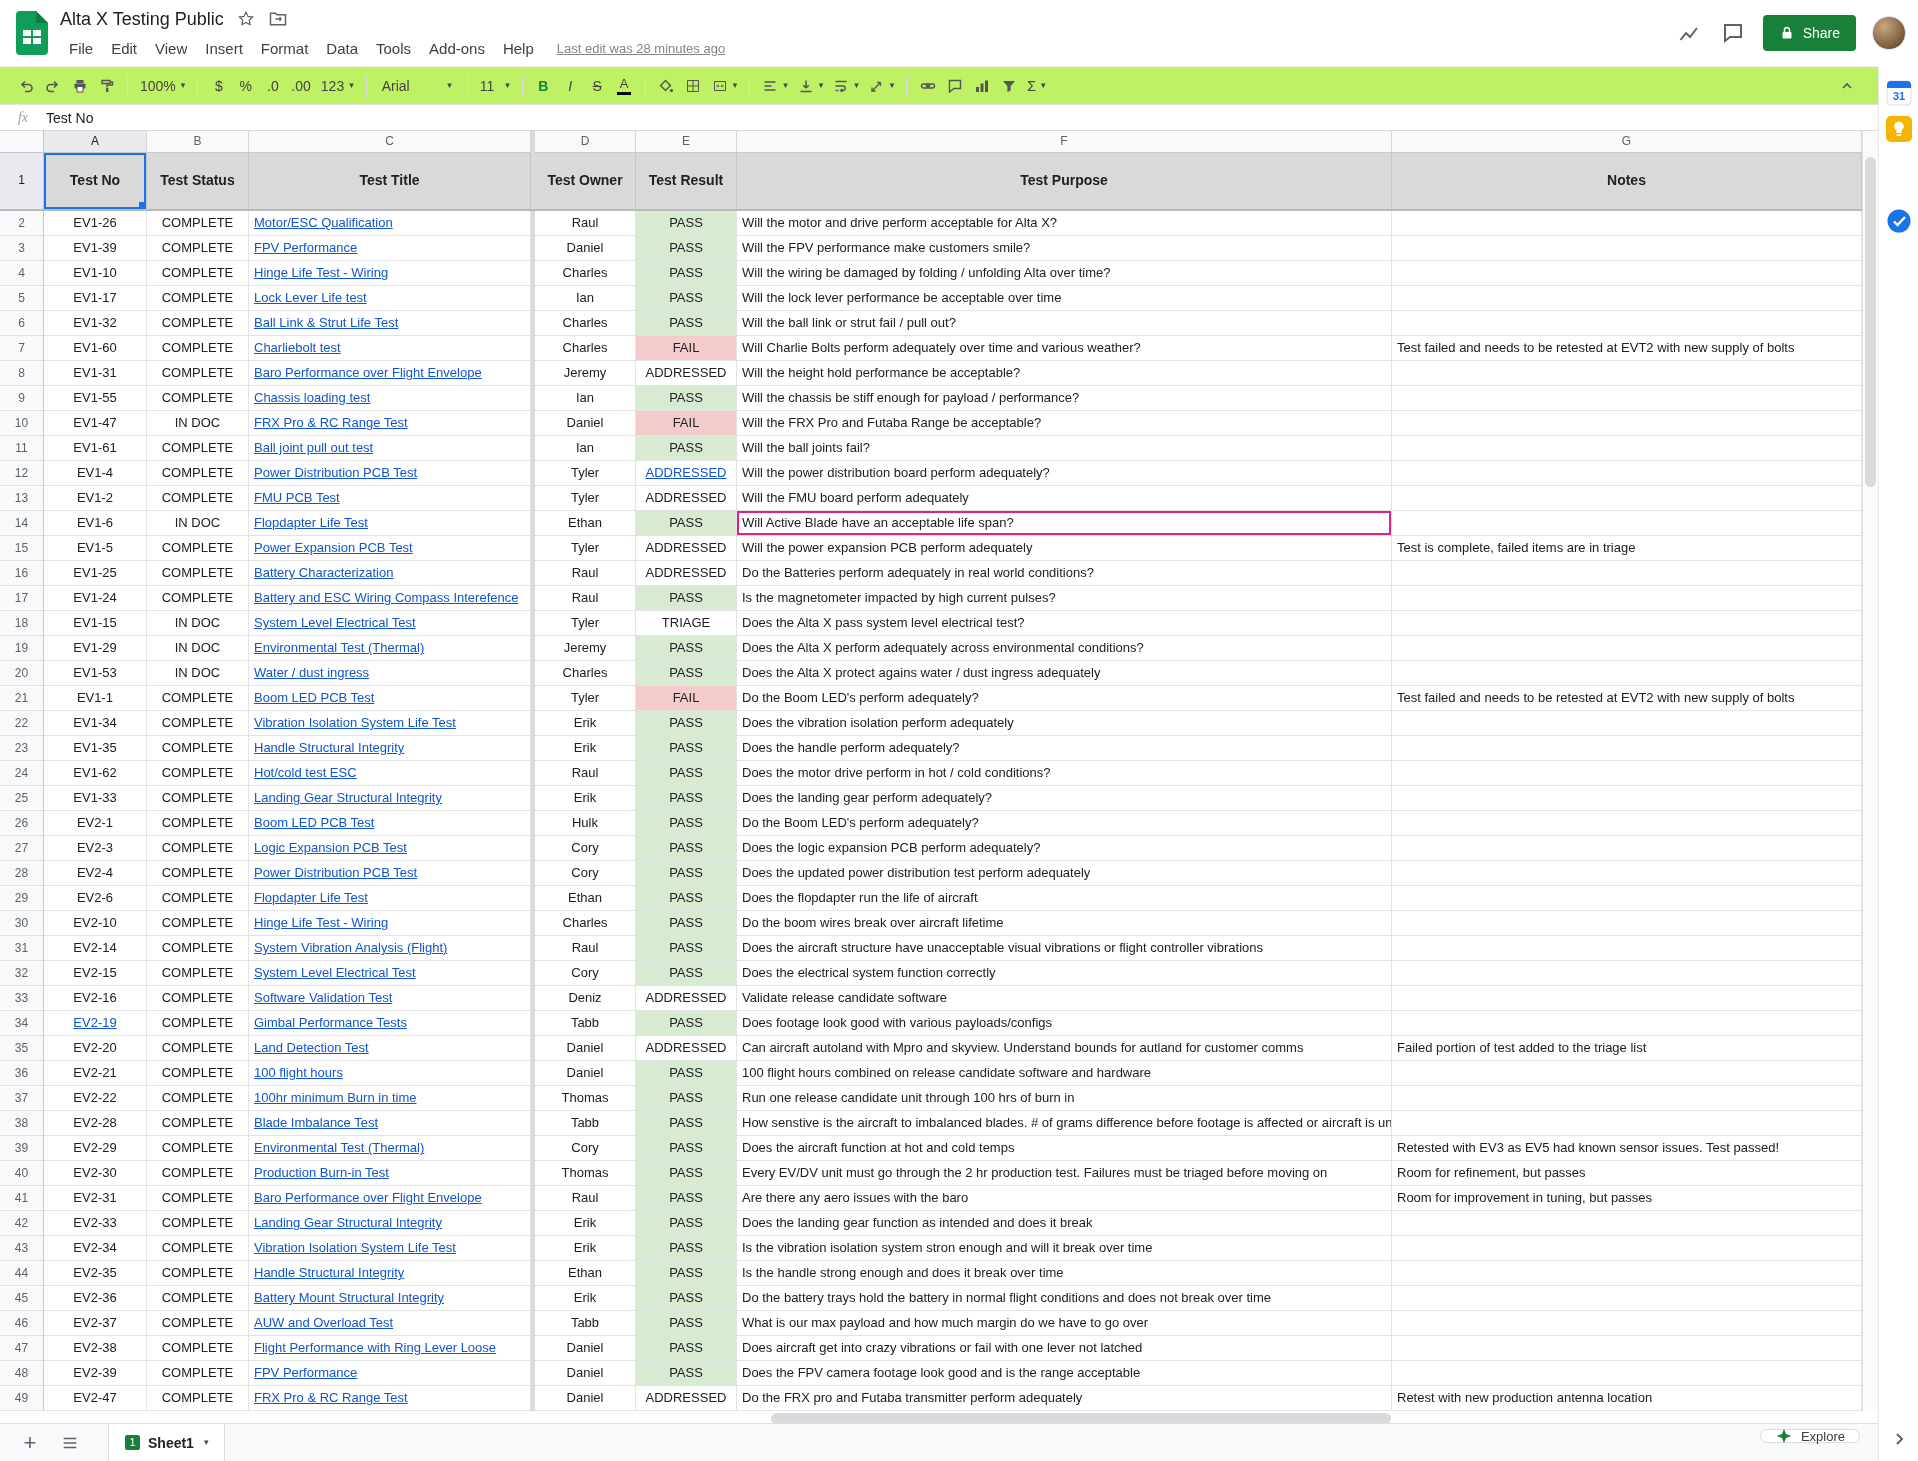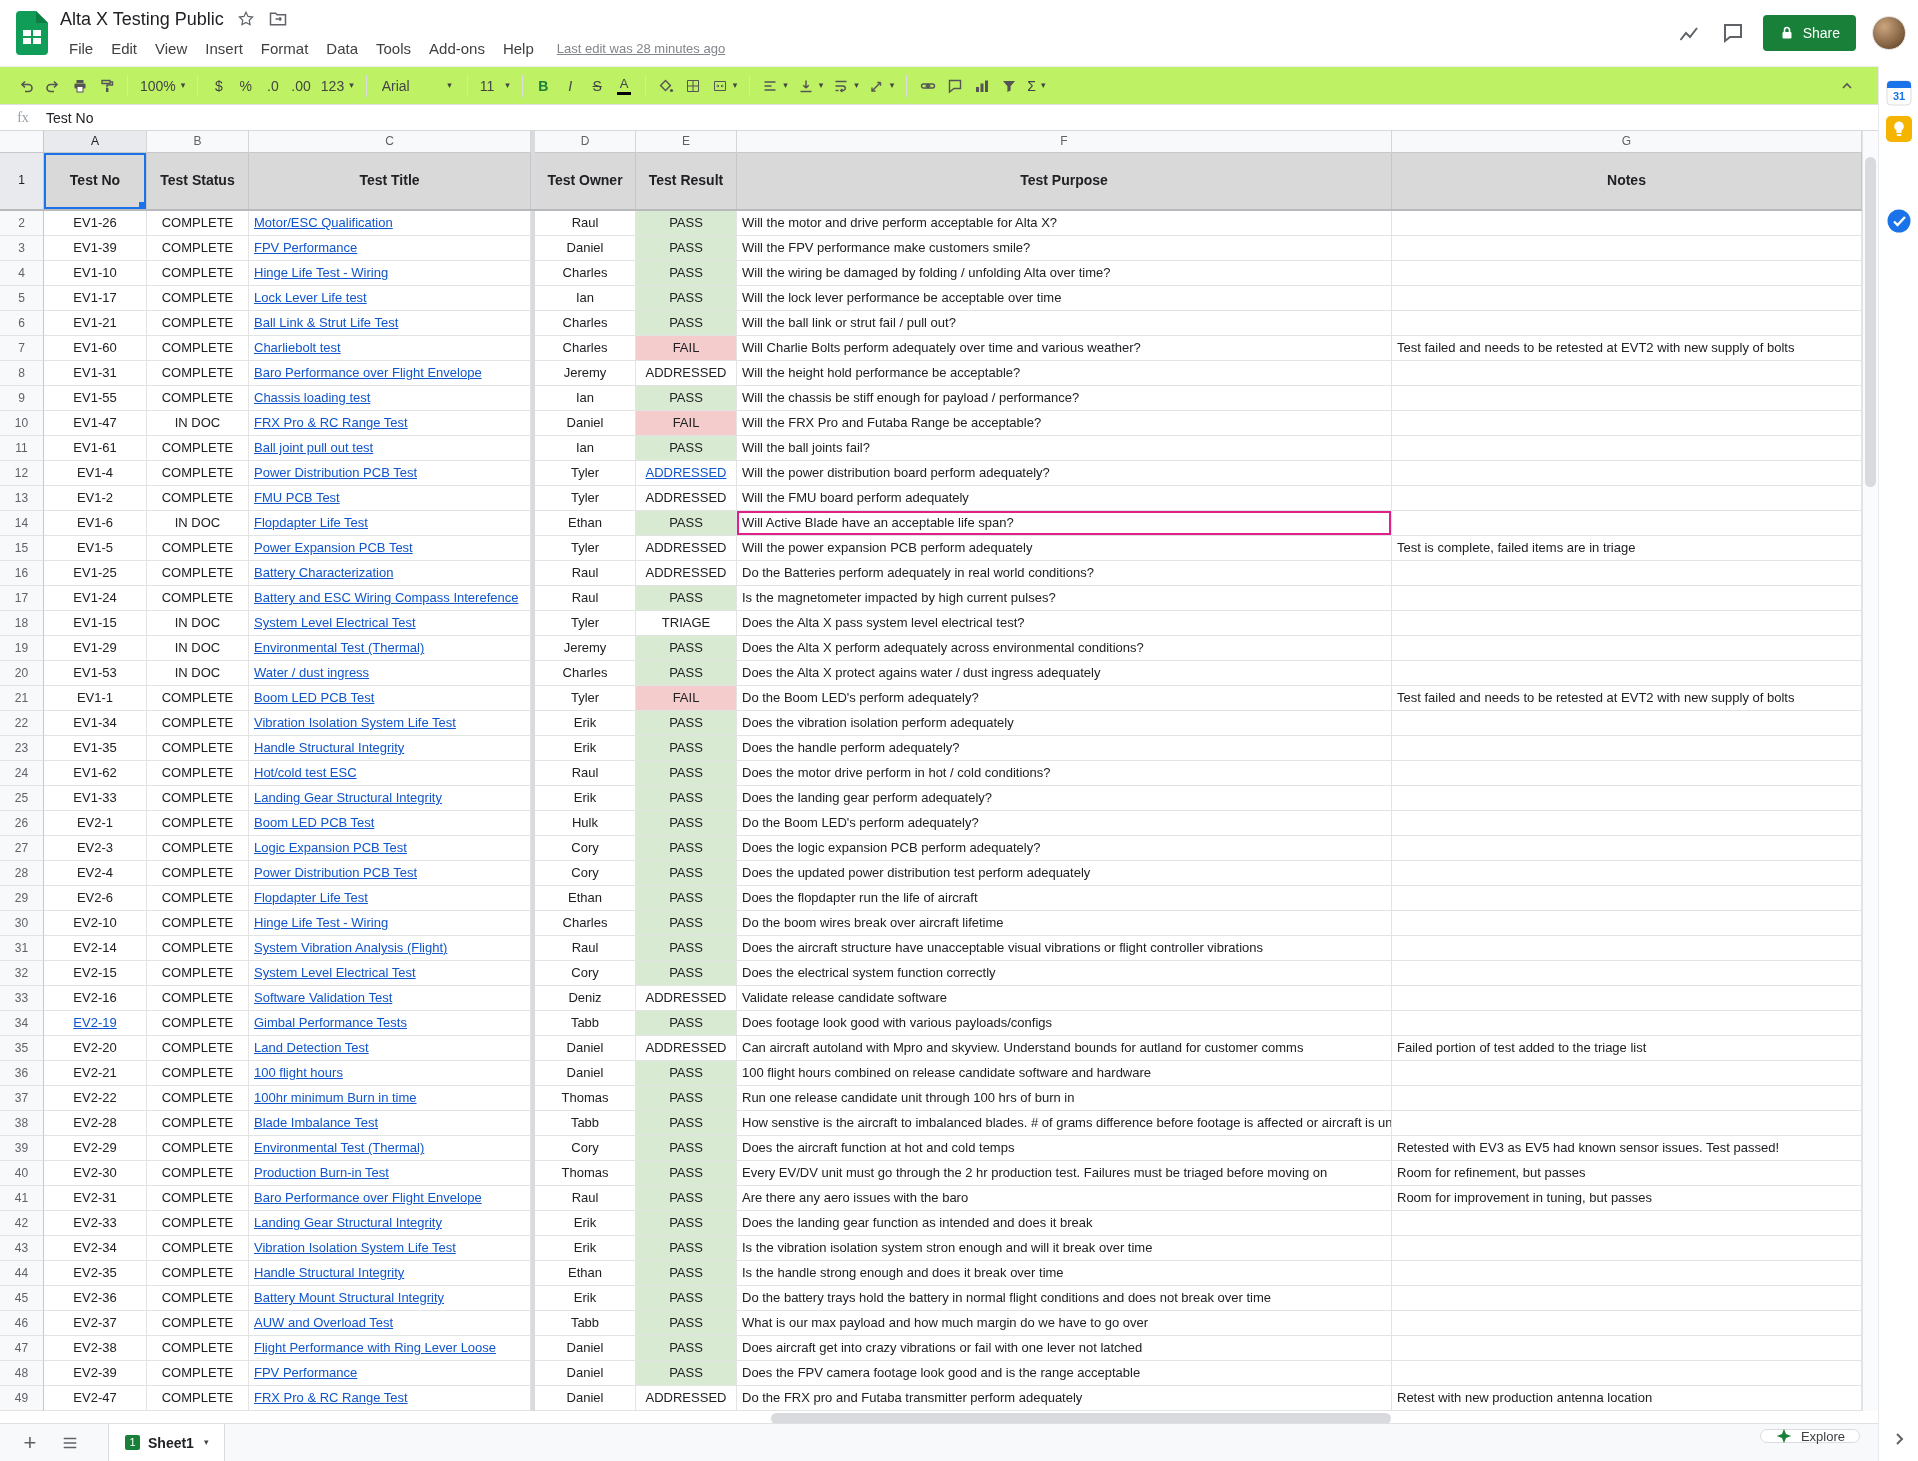--- a/index.html
+++ b/index.html
@@ -39,21 +39,21 @@
   #tb-textcolor{flex-direction:column;gap:0;}
   #tb-textcolor .tc-label{line-height:14px;font-size:13px;}
   #tb-textcolor .bar{width:14px;height:3px;background:#000;margin-top:1px;}
   #tb-font{min-width:86px;justify-content:space-between;padding:0 8px;}
   #tb-size{min-width:40px;justify-content:space-between;}
   #toolbar-collapse{margin-left:auto;margin-right:6px;}
 
   
   #formulabar{position:absolute;left:0;top:105px;width:1878px;height:26px;border-bottom:1px solid #d9d9d9;
     display:flex;align-items:center;background:#fff;}
-  #fx{font-family:"Liberation Serif","DejaVu Serif",serif;color:#9aa0a6;font-size:14px;
+  #fx{font-family:"Liberation Serif","DejaVu Serif",serif;font-style:italic;color:#9aa0a6;font-size:14px;
     width:46px;text-align:center;flex:0 0 auto;}
   #formula-value{font-size:14px;color:#202124;white-space:nowrap;}
 
   
   #sheet{position:absolute;left:0;top:131px;width:1862px;height:1280px;overflow:hidden;background:#fff;}
   #colhead-row{display:flex;height:22px;}
   #corner{width:44px;height:22px;background:#f8f9fa;border-right:1px solid #c7c8ca;border-bottom:1px solid #c7c8ca;flex:0 0 auto;}
   #column-header-row{display:flex;}
   .col-letter{height:22px;line-height:21px;text-align:center;font-size:12px;color:#5f6368;background:#f8f9fa;
     border-right:1px solid #d5d6d8;border-bottom:1px solid #c7c8ca;flex:0 0 auto;}
@@ -405,21 +405,21 @@
         <div class="cell c1">COMPLETE</div>
         <div class="cell c2"><span class="lnk">Lock Lever Life test</span></div>
         <div class="freeze-gap"></div>
         <div class="cell c3">Ian</div>
         <div class="cell c4 bg-pass">PASS</div>
         <div class="cell c5">Will the lock lever performance be acceptable over time</div>
         <div class="cell c6"></div>
       </div>
       <div class="grid-row">
         <div class="gutter">6</div>
-        <div class="cell c0">EV1-21</div>
+        <div class="cell c0">EV1-32</div>
         <div class="cell c1">COMPLETE</div>
         <div class="cell c2"><span class="lnk">Ball Link &amp; Strut Life Test</span></div>
         <div class="freeze-gap"></div>
         <div class="cell c3">Charles</div>
         <div class="cell c4 bg-pass">PASS</div>
         <div class="cell c5">Will the ball link or strut fail / pull out?</div>
         <div class="cell c6"></div>
       </div>
       <div class="grid-row">
         <div class="gutter">7</div>

